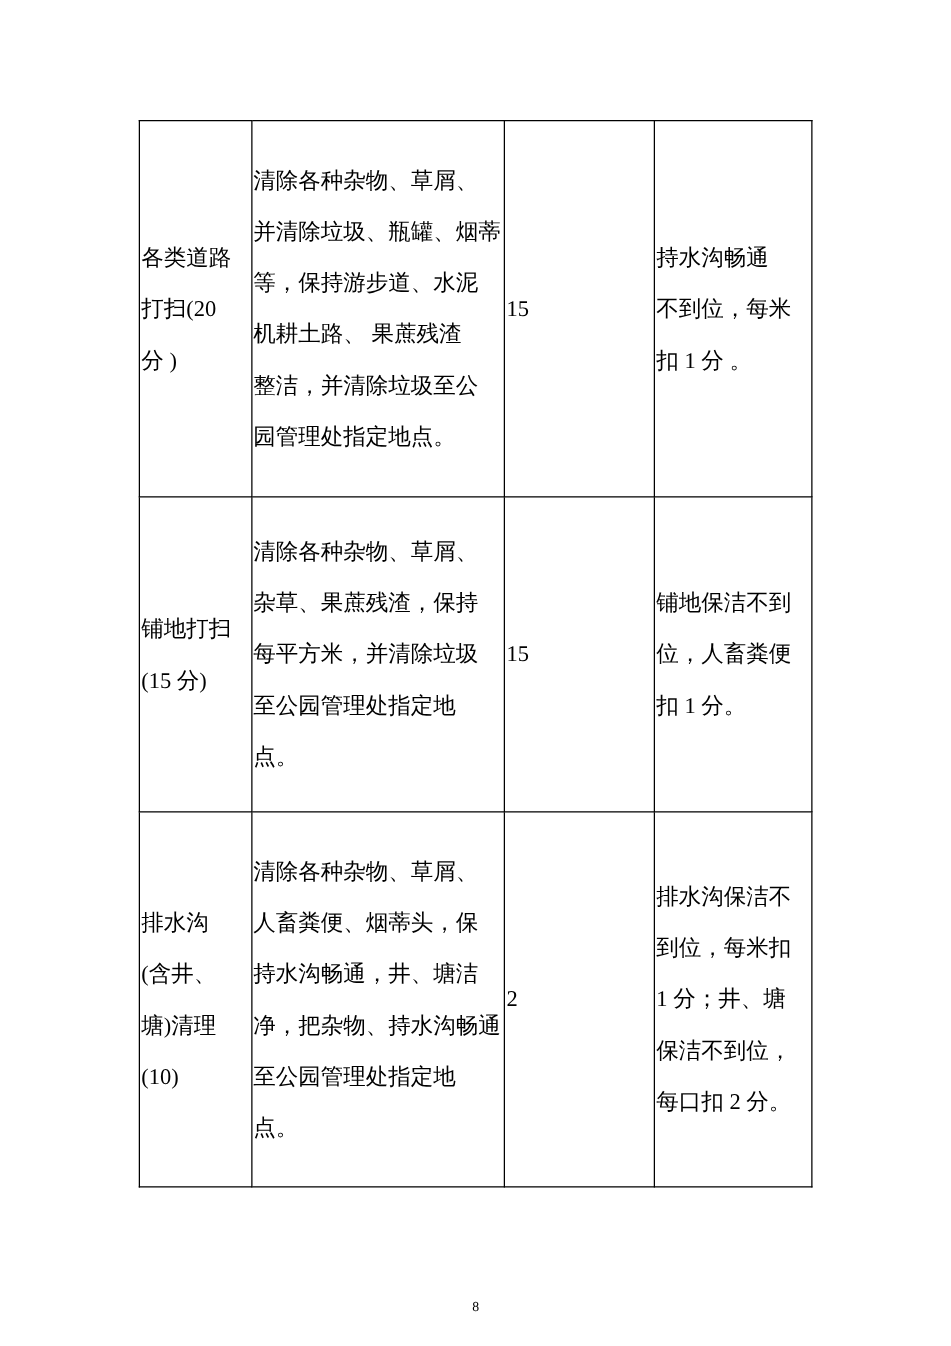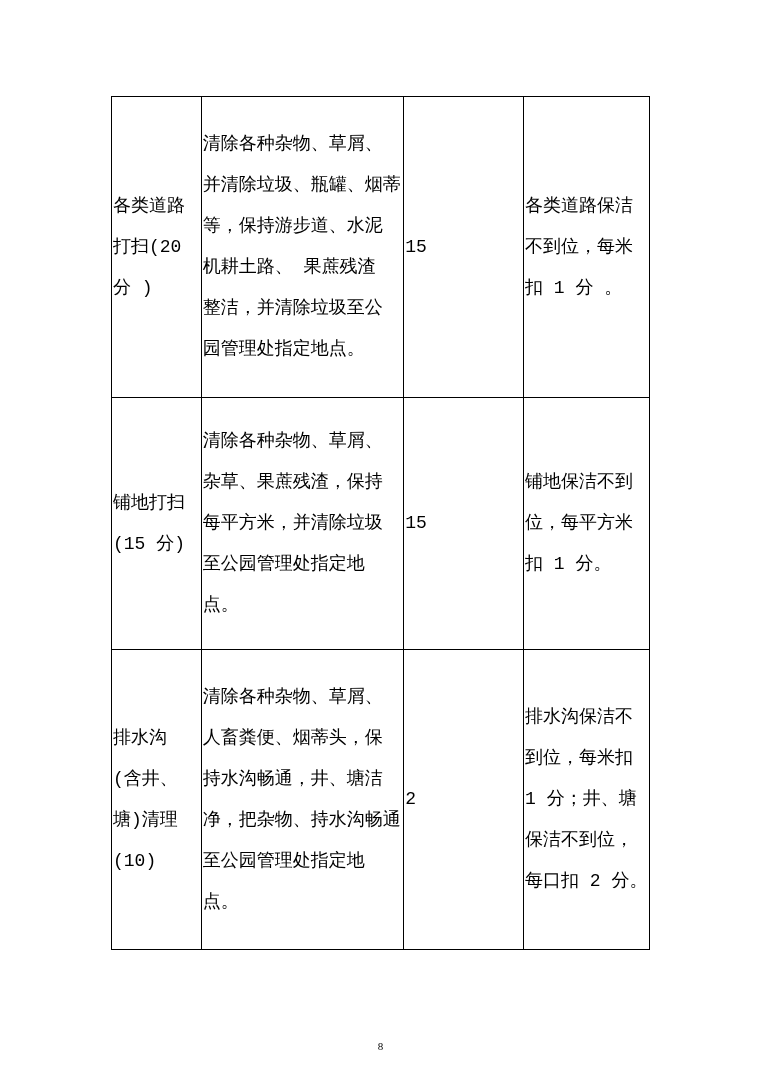--- a/index.html
+++ b/index.html
@@ -23,21 +23,20 @@
       border-collapse: collapse;
       table-layout: fixed;
     }
     .page-table td {
       border: 1.5px solid #000000;
       vertical-align: middle;
       padding: 0 16px 0 1px;
       font-size: 18px;
       line-height: 41px;
       word-break: break-all;
-      font-family: Liberation Mono, monospace;
     }
     .col-item { width: 89px; }
     .col-content { width: 201px; }
     .col-score { width: 119px; }
     .col-rule { width: 125px; }
     .row-1 td { height: 300px; }
     .row-2 td { height: 251px; }
     .row-3 td { height: 299px; }
     .line { display: block; white-space: nowrap; }
     .page-number {
@@ -71,21 +70,21 @@
         <span class="line">并清除垃圾、瓶罐、烟蒂</span>
         <span class="line">等，保持游步道、水泥</span>
         <span class="line">机耕土路、 果蔗残渣</span>
         <span class="line">整洁，并清除垃圾至公</span>
         <span class="line">园管理处指定地点。</span>
       </td>
       <td>
         <span class="line">15</span>
       </td>
       <td>
-        <span class="line">各类道路保洁</span>
+        <span class="line">持水沟畅通</span>
         <span class="line">不到位，每米</span>
         <span class="line">扣 1 分 。</span>
       </td>
     </tr>
     <tr class="row-2">
       <td>
         <span class="line">铺地打扫</span>
         <span class="line">(15 分)</span>
       </td>
       <td>
@@ -93,21 +92,21 @@
         <span class="line">杂草、果蔗残渣，保持</span>
         <span class="line">每平方米，并清除垃圾</span>
         <span class="line">至公园管理处指定地</span>
         <span class="line">点。</span>
       </td>
       <td>
         <span class="line">15</span>
       </td>
       <td>
         <span class="line">铺地保洁不到</span>
-        <span class="line">位，每平方米</span>
+        <span class="line">位，人畜粪便</span>
         <span class="line">扣 1 分。</span>
       </td>
     </tr>
     <tr class="row-3">
       <td>
         <span class="line">排水沟</span>
         <span class="line">(含井、</span>
         <span class="line">塘)清理</span>
         <span class="line">(10)</span>
       </td>

